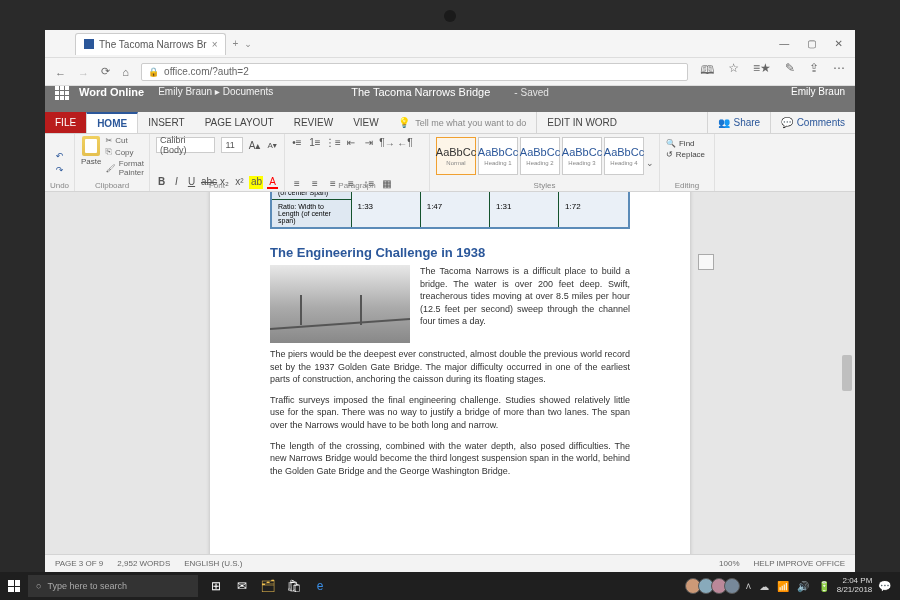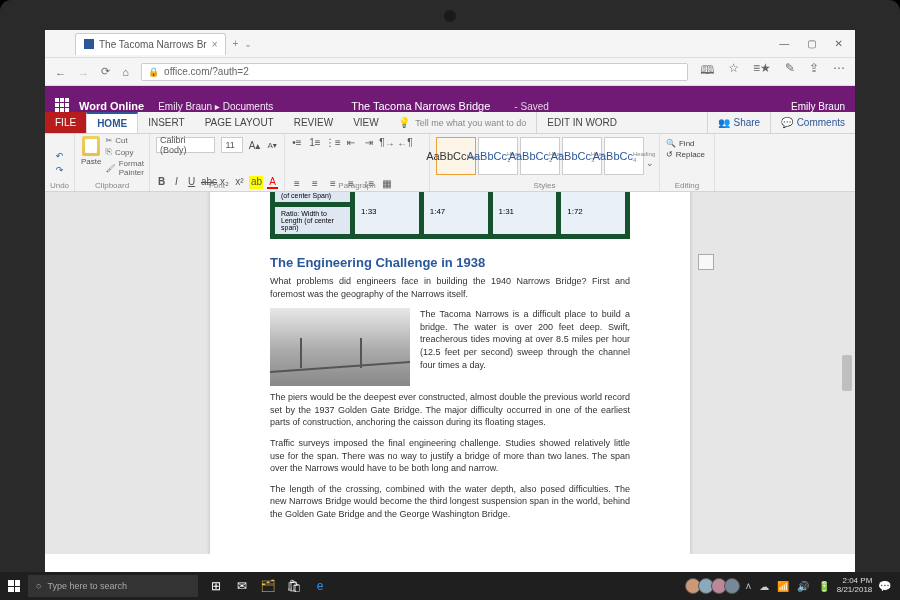--- a/index.html
+++ b/index.html
@@ -1,29 +1,29 @@
 <!DOCTYPE html>
 <html><head>
 <meta charset="utf-8">
 <style>
 *{margin:0;padding:0;box-sizing:border-box;font-family:'Segoe UI',Tahoma,sans-serif;-webkit-font-smoothing:antialiased}
 body{background:#000;width:900px;height:600px;overflow:hidden;position:relative}
-.tablet{position:absolute;top:0;left:0;width:900px;height:600px;background:#2a2a2a;border-radius:11px;padding:30px 45px 28px 45px}
+.tablet{position:absolute;top:0;left:0;width:900px;height:600px;background:#2a2a2a;border-radius:0;padding:30px 45px 28px 45px}
 .cam{position:absolute;top:10px;left:50%;width:12px;height:12px;border-radius:50%;background:#1a1a1a;transform:translateX(-50%)}
 .screen{width:100%;height:100%;background:#fff;position:relative;overflow:hidden}
 .browser-top{height:28px;background:#f5f5f5;border-bottom:1px solid #ddd;display:flex;align-items:center;font-size:10px;color:#555}
 .tab{height:22px;background:#fff;border:1px solid #ccc;border-bottom:none;padding:0 8px;display:flex;align-items:center;margin-left:30px;gap:5px;border-radius:3px 3px 0 0}
 .tab-x{color:#888;cursor:pointer}
 .tab-add{margin-left:6px;color:#888}
 .win-ctrl{margin-left:auto;display:flex;gap:18px;padding-right:12px;color:#666}
 .browser-addr{height:28px;background:#f5f5f5;border-bottom:1px solid #ddd;display:flex;align-items:center;padding:0 10px;gap:12px;font-size:11px;color:#666}
 .addr-box{flex:1;height:18px;border:1px solid #ccc;background:#fff;display:flex;align-items:center;padding:0 6px;gap:5px;font-size:10px;border-radius:2px}
 .lock{font-size:9px}
 .addr-icons{display:flex;gap:14px;color:#666;font-size:12px}
-.word-header{height:26px;background:#701a75;color:#fff;display:flex;align-items:flex-end;font-size:11px;padding:0 10px}
+.word-header{height:26px;background:#737373;color:#fff;display:flex;align-items:flex-start;font-size:11px;padding:0 10px}
 .waffle{width:14px;height:14px;display:grid;grid-template-columns:repeat(3,1fr);gap:1px;margin-right:10px}
 .waffle span{background:#fff}
 .app-name{font-weight:600;margin-right:14px}
 .breadcrumb{font-size:10px;opacity:.9}
 .doc-title{position:absolute;left:50%;transform:translateX(-50%);font-size:11px}
 .saved{opacity:.8;margin-left:24px;font-size:10px}
 .user{margin-left:auto;font-size:10px}
 .ribbon-tabs{height:22px;background:#f3f3f3;border-bottom:1px solid #d4d4d4;display:flex;font-size:10px;color:#444}
 .rtab{padding:0 10px;display:flex;align-items:center;cursor:pointer}
 .rtab.file{background:#b91c1c;color:#fff}
@@ -50,32 +50,32 @@
 .font-size{width:24px}
 .font-btns{display:flex;gap:4px;margin-top:3px;font-size:10px;font-family:serif}
 .fb{width:14px;text-align:center;cursor:pointer}
 .fb.b{font-weight:bold}
 .fb.i{font-style:italic}
 .fb.u{text-decoration:underline}
 .para-g{width:145px}
 .para-row{display:flex;gap:6px;align-items:center;font-size:10px}
 .pbtn{width:12px;height:12px;display:flex;align-items:center;justify-content:center}
 .styles-g{width:230px;flex-direction:row;gap:2px;padding-top:3px;align-items:flex-start}
-.style-box{border:1px solid #ccc;background:#fff;width:40px;height:38px;display:flex;flex-direction:row;align-items:center;justify-content:center;font-size:7px;cursor:pointer}
+.style-box{border:1px solid #ccc;background:#fff;width:40px;height:38px;display:flex;flex-direction:column;align-items:center;justify-content:center;font-size:7px;cursor:pointer}
 .style-box.sel{border:1px solid #f0a030;background:#fdf5e8}
 .style-prev{font-size:11px;color:#333}
 .style-box.h .style-prev{color:#2b579a}
 .style-lbl{font-size:6px;color:#888;margin-top:2px}
 .edit-g{width:55px}
 .edit-btns{display:flex;flex-direction:column;gap:2px;font-size:8px;color:#444;padding-top:3px}
 .edit-btns div{display:flex;align-items:center;gap:3px}
 .doc-area{position:absolute;top:162px;bottom:18px;left:0;right:0;background:#e6e6e6;overflow:hidden}
 .page{position:absolute;left:50%;transform:translateX(-50%);width:480px;background:#fff;top:-8px;bottom:-20px;box-shadow:0 1px 4px rgba(0,0,0,.2);padding:0 60px}
 .tbl{border:2px solid #5b8bb8;border-collapse:collapse;font-size:8px;width:100%;background:#eaf0f7}
-.tbl td{border:5px solid #14532d;padding:3px 6px}
+.tbl td{border:1px solid #14532d;padding:3px 6px}
 .tbl .lbl{width:80px;font-size:7px;background:#dfe8f2}
 .h2{color:#2b579a;font-size:13px;font-weight:600;margin-top:16px;margin-bottom:5px}
 .p{font-size:9px;line-height:1.4;color:#333;margin-bottom:8px;text-align:justify}
 .img-wrap{float:left;width:140px;height:78px;background:linear-gradient(180deg,#e8e8e8 0%,#aaa 55%,#888 100%);margin-right:10px;margin-bottom:4px;position:relative;overflow:hidden}
 .bridge{position:absolute;bottom:18px;left:-10px;right:-10px;height:2px;background:#555;transform:rotate(-4deg)}
 .tower{position:absolute;bottom:18px;width:2px;height:30px;background:#555}
 .t1{left:30px}.t2{left:90px}
 .ruler-mark{position:absolute;right:-24px;top:70px;width:16px;height:16px;border:1px solid #aaa;background:#f8f8f8}
 .scroll-thumb{position:absolute;right:3px;top:45%;width:10px;height:36px;background:#bfbfbf;border-radius:2px}
 .status{position:absolute;bottom:0;left:0;right:0;height:18px;background:#f3f3f3;border-top:1px solid #d4d4d4;display:flex;align-items:center;font-size:8px;color:#666;padding:0 10px;gap:14px}
@@ -299,35 +299,43 @@
       <td rowspan="2">1:31</td>
       <td rowspan="2">1:72</td>
               </tr>
       <tr>
                 <td class="lbl">Ratio: Width to Length (of center span)</td>
               </tr>
     </tbody>
           </table>
     <div class="ruler-mark"></div>
     <div class="h2">The Engineering Challenge in 1938</div>
-    <div class="p">What problems did engineers face in building the 1940 Narrows Bridge? First and foremost was the geography of the Narrows itself.</div>
     <div style="overflow:auto">
       <div class="img-wrap">
         <div class="bridge"></div>
               <div class="tower t1"></div>
               <div class="tower t2"></div>
       </div>
       <div class="p" style="margin-bottom:20px">The Tacoma Narrows is a difficult place to build a bridge. The water is over 200 feet deep. Swift, treacherous tides moving at over 8.5 miles per hour (12.5 feet per second) sweep through the channel four times a day.</div>
     </div>
     <div class="p">The piers would be the deepest ever constructed, almost double the previous world record set by the 1937 Golden Gate Bridge. The major difficulty occurred in one of the earliest parts of construction, anchoring the caisson during its floating stages.</div>
     <div class="p">Traffic surveys imposed the final engineering challenge. Studies showed relatively little use for the span. There was no way to justify a bridge of more than two lanes. The span over the Narrows would have to be both long and narrow.</div>
     <div class="p">The length of the crossing, combined with the water depth, also posed difficulties. The new Narrows Bridge would become the third longest suspension span in the world, behind the Golden Gate Bridge and the George Washington Bridge.</div>
   </div>
 </div>
 
+<div class="status">
+  <span>PAGE 3 OF 9</span>
+  <span>2,952 WORDS</span>
+  <span>ENGLISH (U.S.)</span>
+  <div class="r">
+    <span>100%</span>
+    <span>HELP IMPROVE OFFICE</span>
+  </div>
+</div>
 
 </div>
 
 <div class="taskbar">
   <div class="start">
         <div class="win-logo">
           <span></span>
           <span></span>
           <span></span>
           <span></span>

